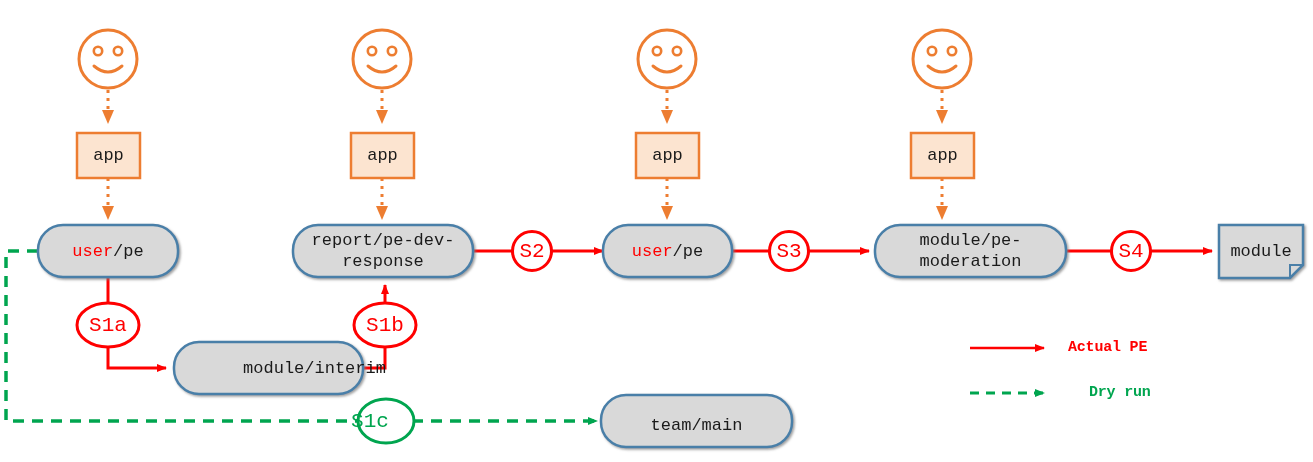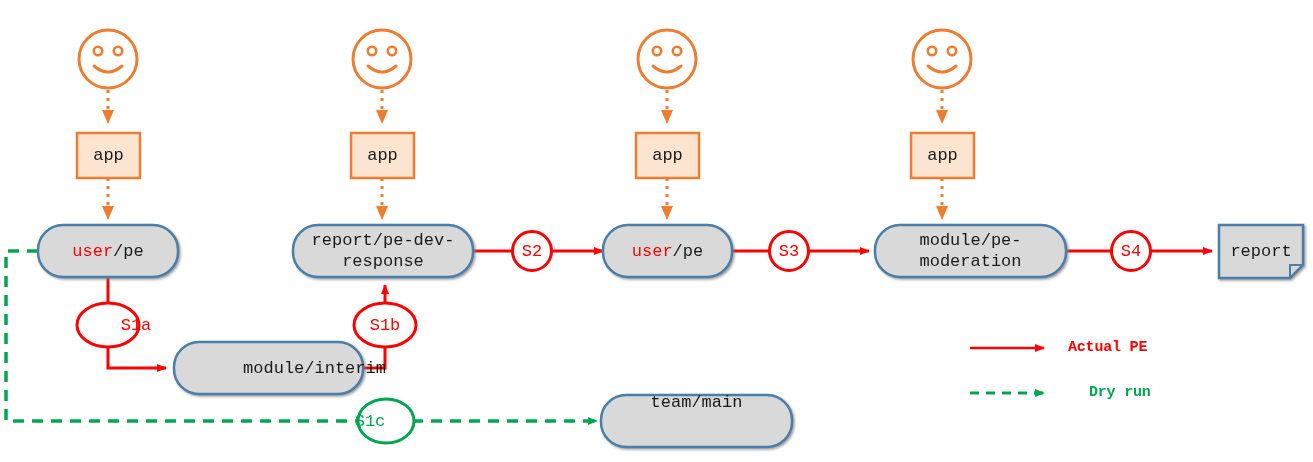--- a/index.html
+++ b/index.html
@@ -36,21 +36,21 @@
     white-space: pre-line;
   }
   .node-label .red {
     color: #ff0000;
   }
   .step-label {
     position: absolute;
     display: flex;
     align-items: center;
     justify-content: center;
-    font-size: 17px;
+    font-size: 21px;
     color: #ff0000;
     pointer-events: none;
   }
   .step-label.green { color: #00a54f; }
   .app-label {
     position: absolute;
     display: flex;
     align-items: center;
     justify-content: center;
     font-size: 17px;
@@ -220,27 +220,27 @@
   <div class="node-label" style="left:293px; top:225px; width:180px; height:52px;">report/pe-dev-
 response</div>
 
   <div class="node-label" style="left:603px; top:225px; width:129px; height:52px;">
     <span><span class="red">user</span><span>/pe</span></span>
   </div>
 
   <div class="node-label" style="left:875px; top:225px; width:191px; height:52px;">module/pe-
 moderation</div>
 
-  <div class="node-label" style="left:1219px; top:225px; width:84px; height:52px;">report</div>
+  <div class="node-label" style="left:1219px; top:225px; width:84px; height:52px;">module</div>
 
   <div class="node-label" style="left:174px; top:342px; width:189px; height:52px;margin-left:46px;">module/interim</div>
 
-  <div class="node-label" style="left:601px; top:376px; width:191px; height:52px;">team/main</div>
-
-  <div class="step-label" style="left:77px; top:303px; width:62px; height:44px;margin-left:28px;">S1a</div>
+  <div class="node-label" style="left:601px; top:399px; width:191px; height:52px;">team/main</div>
+
+  <div class="step-label" style="left:77px; top:303px; width:62px; height:44px;">S1a</div>
   <div class="step-label" style="left:354px; top:303px; width:62px; height:44px;text-align:center;">S1b</div>
   <div class="step-label green" style="left:342px; top:399px; width:56px; height:44px;">S1c</div>
   <div class="step-label" style="left:512px; top:231px; width:40px; height:40px;">S2</div>
   <div class="step-label" style="left:769px; top:231px; width:40px; height:40px;">S3</div>
   <div class="step-label" style="left:1111px; top:231px; width:40px; height:40px;">S4</div>
 
   <div class="legend-text actual" style="left:1068px; top:339px;">Actual PE</div>
   <div class="legend-text dry" style="left:1068px; top:384px;">Dry run</div>
 
 </div>

